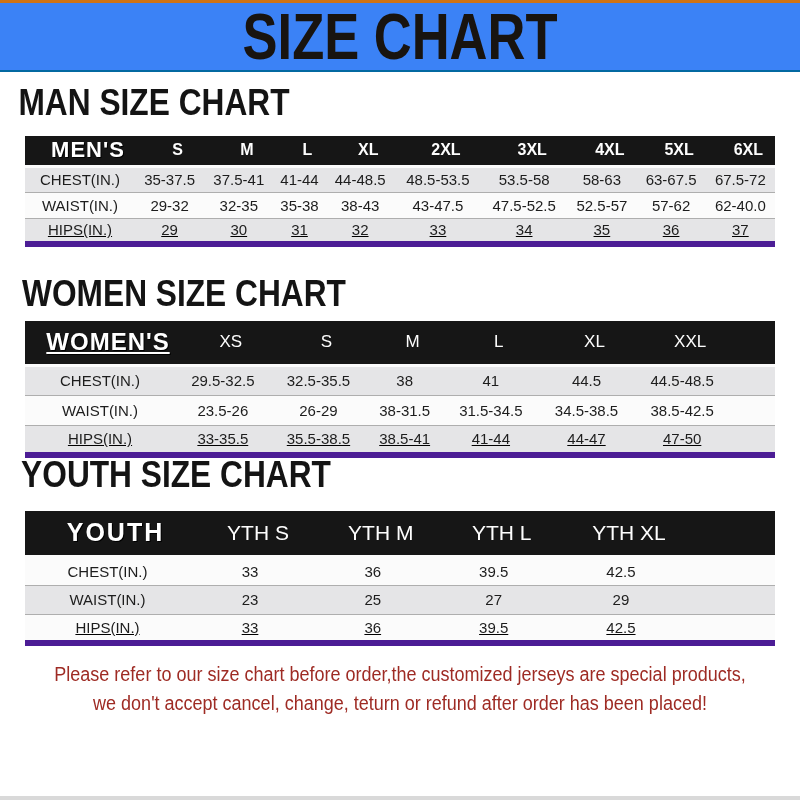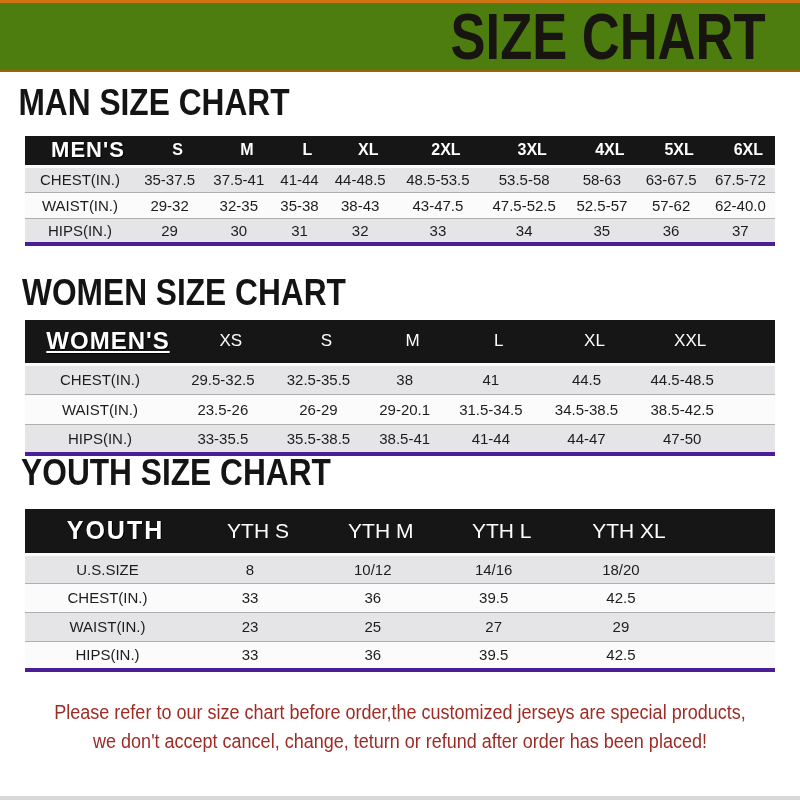--- a/index.html
+++ b/index.html
@@ -5,24 +5,24 @@
   * { box-sizing: border-box; margin: 0; padding: 0; }
   html, body { width: 800px; }
   body {
     width: 800px; height: 800px; position: relative; overflow: hidden;
     background: #ffffff;
     font-family: "Liberation Sans", sans-serif;
   }
 
   
   .banner {
-    height: 72px; background: #4d7c0f;
+    height: 72px; background: #3b82f6;
     border-top: 3px solid #cf7314;
-    border-bottom: 2px solid #a16207;
-    display: flex; align-items: center; justify-content: flex-end;
+    border-bottom: 2px solid #0369a1;
+    display: flex; align-items: center; justify-content: center;
   }
   .banner-title {
     display: inline-block;
     font-size: 64px; font-weight: bold; color: #181410;
     line-height: 1; letter-spacing: 0px;
     transform: scaleX(0.82);
     white-space: nowrap;
   }
 
   
@@ -62,30 +62,30 @@
   .women-table .bar-label { font-size: 24px; text-decoration: underline; }
   .youth-table .bar-label { font-size: 25px; letter-spacing: 2px; }
   .men-table   .bar-size { font-size: 16px; font-weight: bold; }
   .women-table .bar-size { font-size: 17px; }
   .youth-table .bar-size { font-size: 21px; }
 
   tbody td {
     text-align: center; font-size: 15px; color: #1d1d1d; white-space: nowrap;
   }
   tbody tr { border-top: 1px solid #aeaeae; margin-left: 19px; }
-  tbody tr:last-child { border-bottom: 4px solid #4c1d95; }
+  tbody tr:last-child { border-bottom: 6px solid #4c1d95; text-decoration: underline; }
   tbody tr.stripe-gray  { background: #e5e5e7; }
   tbody tr.stripe-white { background: #fbfbfb; }
 
   .men-table   tbody tr { height: 26px; }
   .women-table tbody tr { height: 30px; }
   .youth-table tbody tr { height: 29px; }
 
   
-  .footer-note { margin-top: 26px; text-align: center; }
+  .footer-note { margin-top: 14px; text-align: center; }
   .footer-line {
     color: #9E2B24; font-size: 20px; line-height: 29px;
     white-space: nowrap; transform: scaleX(0.9);
   }
 
   .bottom-strip {
     position: absolute; left: 0; bottom: 0; width: 800px; height: 4px;
     background: #d9d9d9;
   }
 </style>
@@ -202,21 +202,21 @@
       <td>38</td>
       <td>41</td>
       <td>44.5</td>
       <td>44.5-48.5</td>
       <td></td>
     </tr>
     <tr class="stripe-white">
       <td>WAIST(IN.)</td>
       <td>23.5-26</td>
       <td>26-29</td>
-      <td>29-20.1</td>
+      <td>38-31.5</td>
       <td>31.5-34.5</td>
       <td>34.5-38.5</td>
       <td>38.5-42.5</td>
       <td></td>
     </tr>
     <tr class="stripe-gray">
       <td>HIPS(IN.)</td>
       <td>33-35.5</td>
       <td>35.5-38.5</td>
       <td>38.5-41</td>
@@ -245,28 +245,20 @@
     <tr>
       <th class="bar-label">YOUTH</th>
       <th class="bar-size">YTH S</th>
       <th class="bar-size">YTH M</th>
       <th class="bar-size">YTH L</th>
       <th class="bar-size">YTH XL</th>
       <th class="bar-size"></th>
     </tr>
   </thead>
   <tbody>
-    <tr class="stripe-gray">
-      <td>U.S.SIZE</td>
-      <td>8</td>
-      <td>10/12</td>
-      <td>14/16</td>
-      <td>18/20</td>
-      <td></td>
-    </tr>
     <tr class="stripe-white">
       <td>CHEST(IN.)</td>
       <td>33</td>
       <td>36</td>
       <td>39.5</td>
       <td>42.5</td>
       <td></td>
     </tr>
     <tr class="stripe-gray">
       <td>WAIST(IN.)</td>

